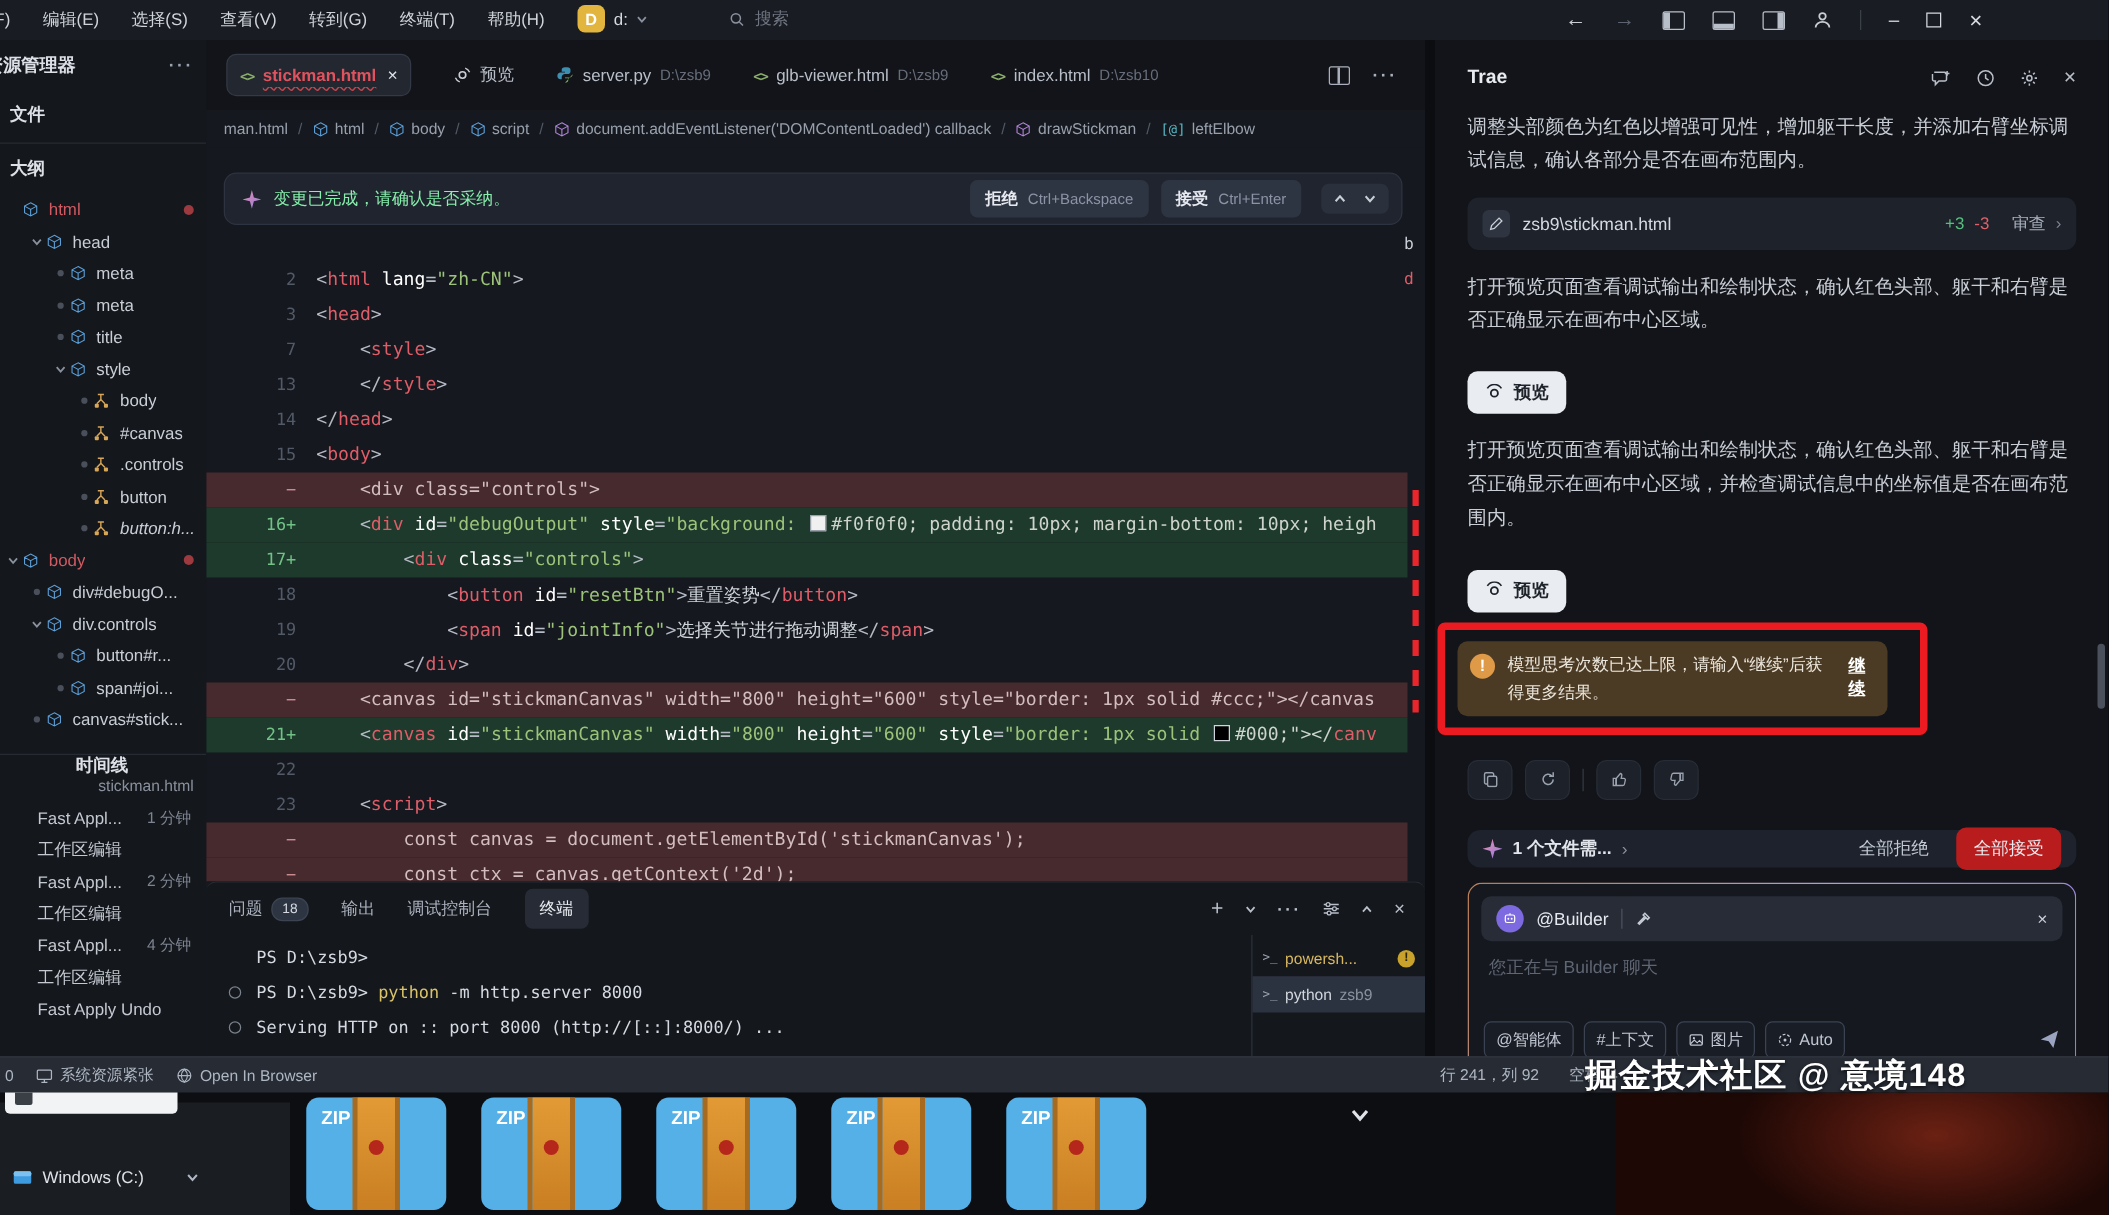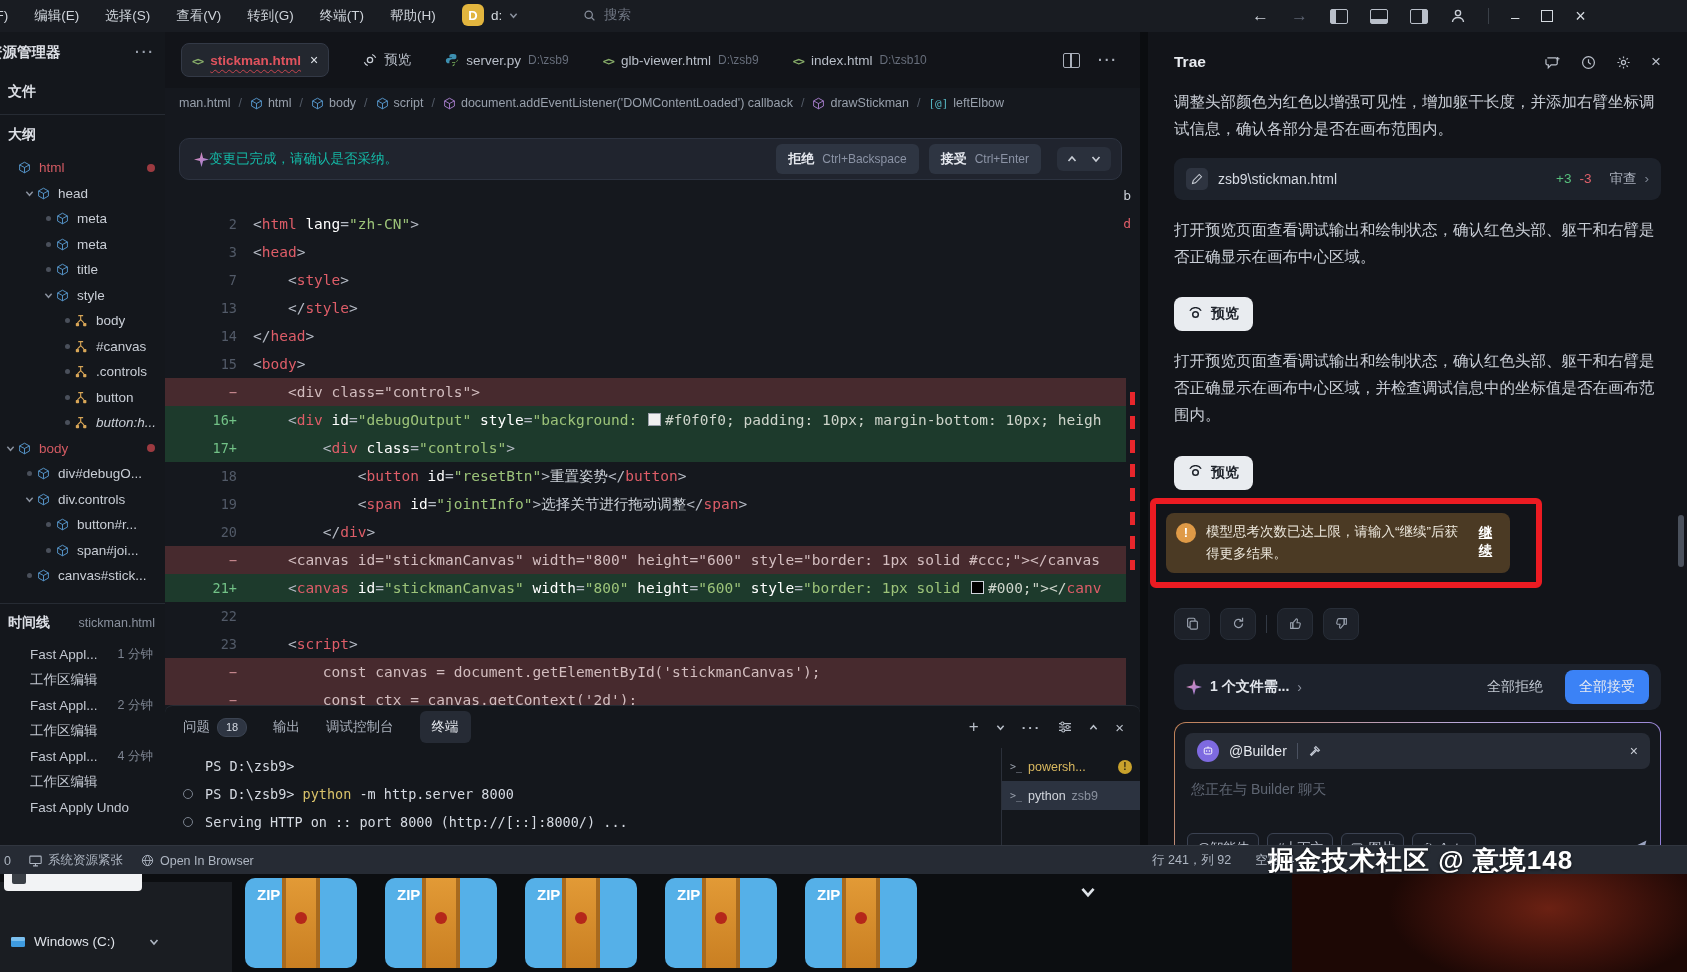--- a/index.html
+++ b/index.html
@@ -29,21 +29,21 @@
   .sb-dots{margin-left:auto;margin-right:10px;color:#9aa1ad;letter-spacing:2px;font-weight:bold;}
   .sb-sec{height:40px;display:flex;align-items:center;padding-left:8px;font-weight:bold;color:#dde0e6;}
   .sb-div{height:1px;background:#262b33;margin:2px 0 0 0;}
   .tree-row{height:25.5px;display:flex;align-items:center;font-size:13.5px;color:#c9ced6;white-space:nowrap;}
   .tree-row .chev{width:16px;display:flex;justify-content:center;color:#8a919e;flex:0 0 16px;}
   .tree-row .dot{width:5px;height:5px;border-radius:50%;background:#4a505b;}
   .tree-row .ticon{width:18px;flex:0 0 18px;display:flex;align-items:center;}
   .tree-row .tl{margin-left:3px;overflow:hidden;text-overflow:ellipsis;}
   .tree-row.err .tl{color:#d25a62;}
   .err-dot{width:8px;height:8px;border-radius:50%;background:#9c3a40;margin-left:auto;margin-right:10px;flex:0 0 8px;}
-  .tm-head{height:38px;display:flex;align-items:center;padding:0 10px 0 8px;border-top:1px solid #262b33;margin-top:14px;}
+  .tm-head{height:38px;display:flex;align-items:center;padding:0 10px 0 8px;border-top:1px solid #262b33;margin-top:14px;flex-direction:column;}
   .tm-title{font-weight:bold;color:#dde0e6;}
   .tm-file{margin-left:auto;color:#8a919e;font-size:12.5px;}
   .tm-row{height:25.5px;display:flex;align-items:center;padding:0 12px 0 30px;color:#c3c8d1;font-size:13.5px;}
   .tm-time{margin-left:auto;color:#7d8491;font-size:12.5px;}
   
   .editor{position:absolute;left:165px;top:32px;width:975px;height:813px;background:#15181e;}
   .tabstrip{height:56px;display:flex;align-items:center;gap:34px;padding-left:16px;background:#121419;}
   .tab{display:flex;align-items:center;gap:7px;color:#b9bfc9;font-size:13.5px;white-space:nowrap;}
   .tab .path{color:#676e7b;font-size:12px;}
   .tab.active{background:#23272f;border:1px solid #333946;border-radius:8px;padding:8px 10px;}
@@ -55,21 +55,21 @@
   .splitic:after{content:"";position:absolute;left:6px;top:0;bottom:0;width:1.5px;background:#aab0bb;}
   .breadcrumb{height:30px;display:flex;align-items:center;gap:8px;padding-left:14px;font-size:12.5px;color:#98a0ac;white-space:nowrap;overflow:hidden;background:#15181e;}
   .bc-sep{color:#525a66;}
   .bc-item{display:flex;align-items:center;gap:5px;}
   .bc-cube{color:#5b9fd8;}
   .bc-fn{color:#b084d8;}
   .bc-var{color:#56b6c2;font-family:"DejaVu Sans Mono",monospace;font-size:11px;}
   
   .ebody{position:absolute;left:0;top:86px;width:975px;height:587px;background:#15181e;overflow:hidden;}
   .notify{position:absolute;left:14px;top:20px;right:18px;height:40px;background:#20242e;border:1px solid #2d3340;border-radius:10px;display:flex;align-items:center;padding:0 10px 0 14px;}
-  .notify-msg{color:#14b8a6;font-size:13.5px;margin-left:0;}
+  .notify-msg{color:#86efac;font-size:13.5px;margin-left:10px;}
   .nbtn{display:flex;align-items:center;gap:8px;background:#2e3542;border-radius:6px;padding:6px 12px;color:#e6e9ef;font-size:13px;font-weight:bold;}
   .nbtn .key{color:#8b93a5;font-weight:normal;font-size:12px;}
   .nbtns{margin-left:auto;display:flex;gap:10px;align-items:center;}
   .chevbox{display:flex;gap:14px;background:#2a303c;border-radius:6px;padding:7px 10px;margin-left:6px;color:#c9ced6;}
   .code{position:absolute;left:0;top:92px;right:14px;font-family:"DejaVu Sans Mono",monospace;font-size:14.5px;}
   .crow{height:28px;display:flex;align-items:center;white-space:pre;}
   .crow .gut{width:72px;flex:0 0 72px;text-align:right;padding-right:16px;color:#525a68;font-size:13.5px;}
   .crow .src{overflow:hidden;}
   .crow.add{background:#1d3a2c;}
   .crow.add .gut{color:#72c287;}
@@ -118,25 +118,25 @@
   .pvbtn:nth-of-type(1){margin-top:12px;}
   .limit-zone{position:relative;height:104px;margin-top:8px;}
   .redbox{position:absolute;left:-24px;top:0;width:392px;height:90px;border:6px solid #ec1b22;border-radius:6px;box-sizing:border-box;}
   .limit-card{position:absolute;left:10px;top:9px;width:344px;height:60px;background:#4b3a24;border-radius:8px;display:flex;padding:8px 10px;box-sizing:border-box;gap:10px;}
   .limit-icn{width:20px;height:20px;border-radius:50%;background:#df9a47;color:#fff;font-weight:bold;font-size:13px;display:flex;align-items:center;justify-content:center;flex:0 0 20px;margin-top:2px;}
   .limit-txt{font-size:13.5px;line-height:22px;color:#ece7dc;}
   .limit-act{margin-left:auto;font-weight:bold;color:#fff;text-decoration:underline;font-size:13.5px;align-self:flex-start;margin-top:3px;}
   .acts{margin-top:6px;display:flex;gap:10px;align-items:center;}
   .abtn{width:34px;height:30px;border-radius:8px;background:#1d2129;border:1px solid #272d37;display:flex;align-items:center;justify-content:center;color:#9aa2af;}
   .asep{width:1px;height:18px;background:#333a45;}
-  .pending{margin-top:24px;height:46px;background:#1d222c;border-radius:10px;display:flex;align-items:center;gap:8px;padding:0 12px;}
+  .pending{margin-top:24px;height:30px;background:#1d222c;border-radius:10px;display:flex;align-items:center;gap:8px;padding:0 12px;}
   .pend-sum{font-weight:bold;color:#e2e6ec;font-size:14px;}
   .pend-chev{color:#8a919e;}
   .rejall{margin-left:auto;color:#c3c9d3;font-size:14px;}
-  .accall{background:#3b82f6;border-radius:8px;padding:8px 14px;color:#e8ebf1;font-size:14px;margin-left:14px;}
+  .accall{background:#b91c1c;border-radius:8px;padding:8px 14px;color:#e8ebf1;font-size:14px;margin-left:14px;}
   .chat{position:relative;margin-top:12px;height:152px;border-radius:12px;background:linear-gradient(#15181e,#15181e) padding-box,linear-gradient(120deg,#c08156,#b9a8d8,#8f7bd8) border-box;border:1px solid transparent;}
   .chat-pill{position:absolute;left:10px;right:10px;top:10px;height:36px;background:#272c36;border-radius:8px;display:flex;align-items:center;gap:10px;padding:0 12px;}
   .avatar{width:22px;height:22px;border-radius:50%;background:#7e6ae0;display:flex;align-items:center;justify-content:center;}
   .agent{color:#e6e9ef;font-size:14px;}
   .psep{width:1px;height:16px;background:#4a5160;}
   .chat-x{margin-left:auto;color:#c9ced6;}
   .chat-ph{position:absolute;left:16px;top:58px;color:#5f6673;font-size:14px;}
   .chips{position:absolute;left:12px;right:12px;bottom:12px;display:flex;gap:8px;align-items:center;}
   .chip{height:28px;border:1px solid #3b4252;border-radius:6px;display:flex;align-items:center;gap:5px;padding:0 9px;color:#c0c6d2;font-size:13px;background:#191d25;}
   .send{margin-left:auto;color:#9aa3c0;}

